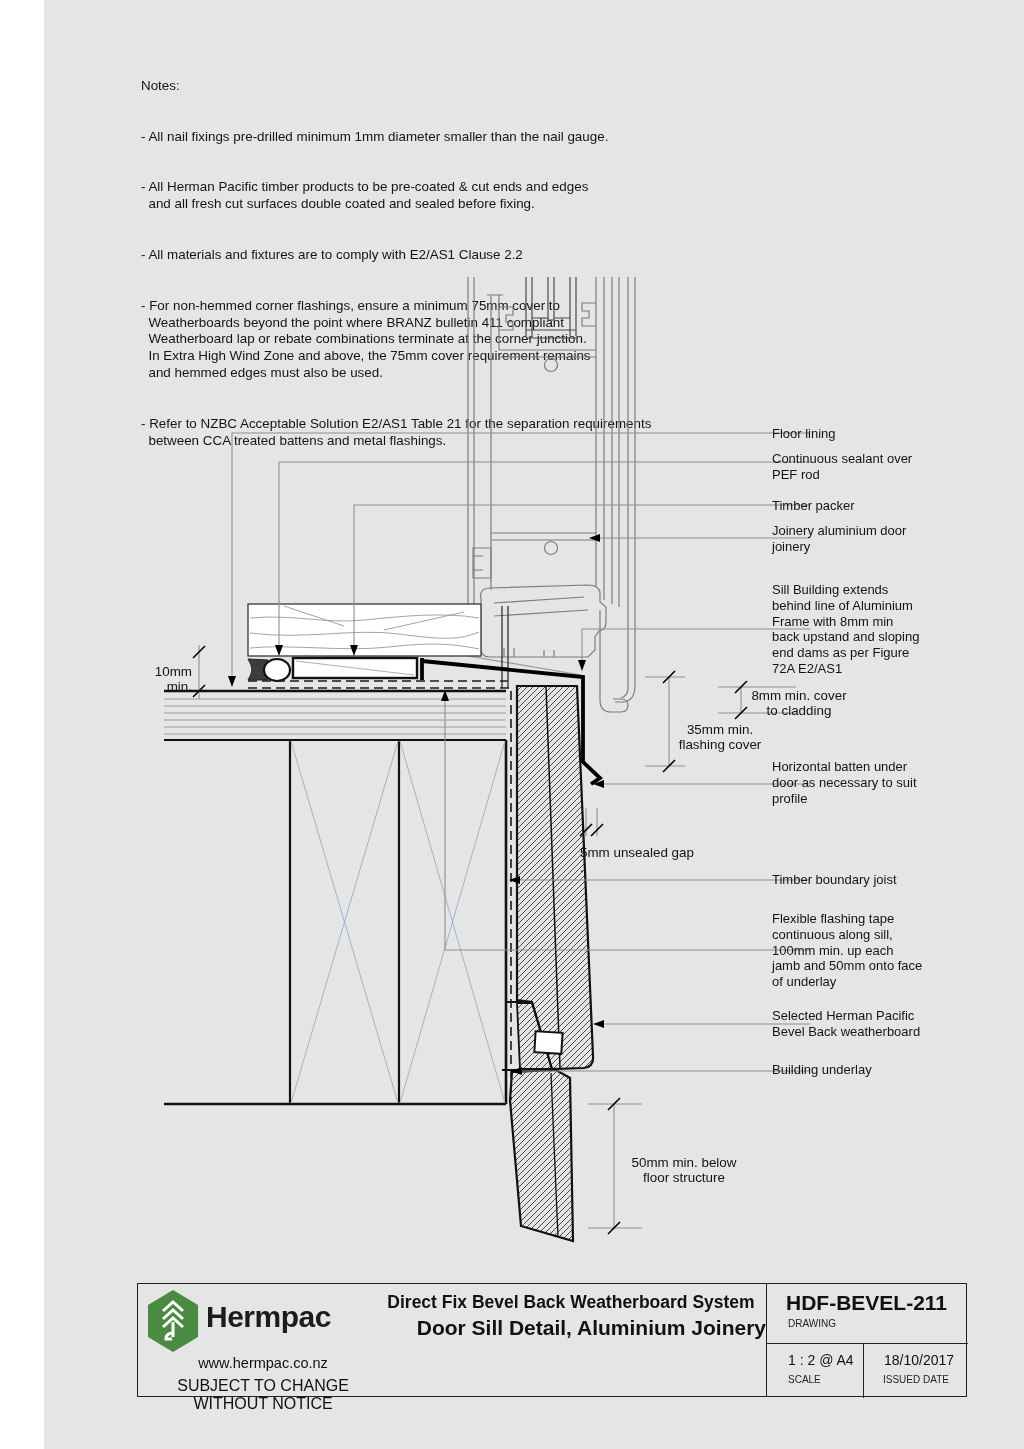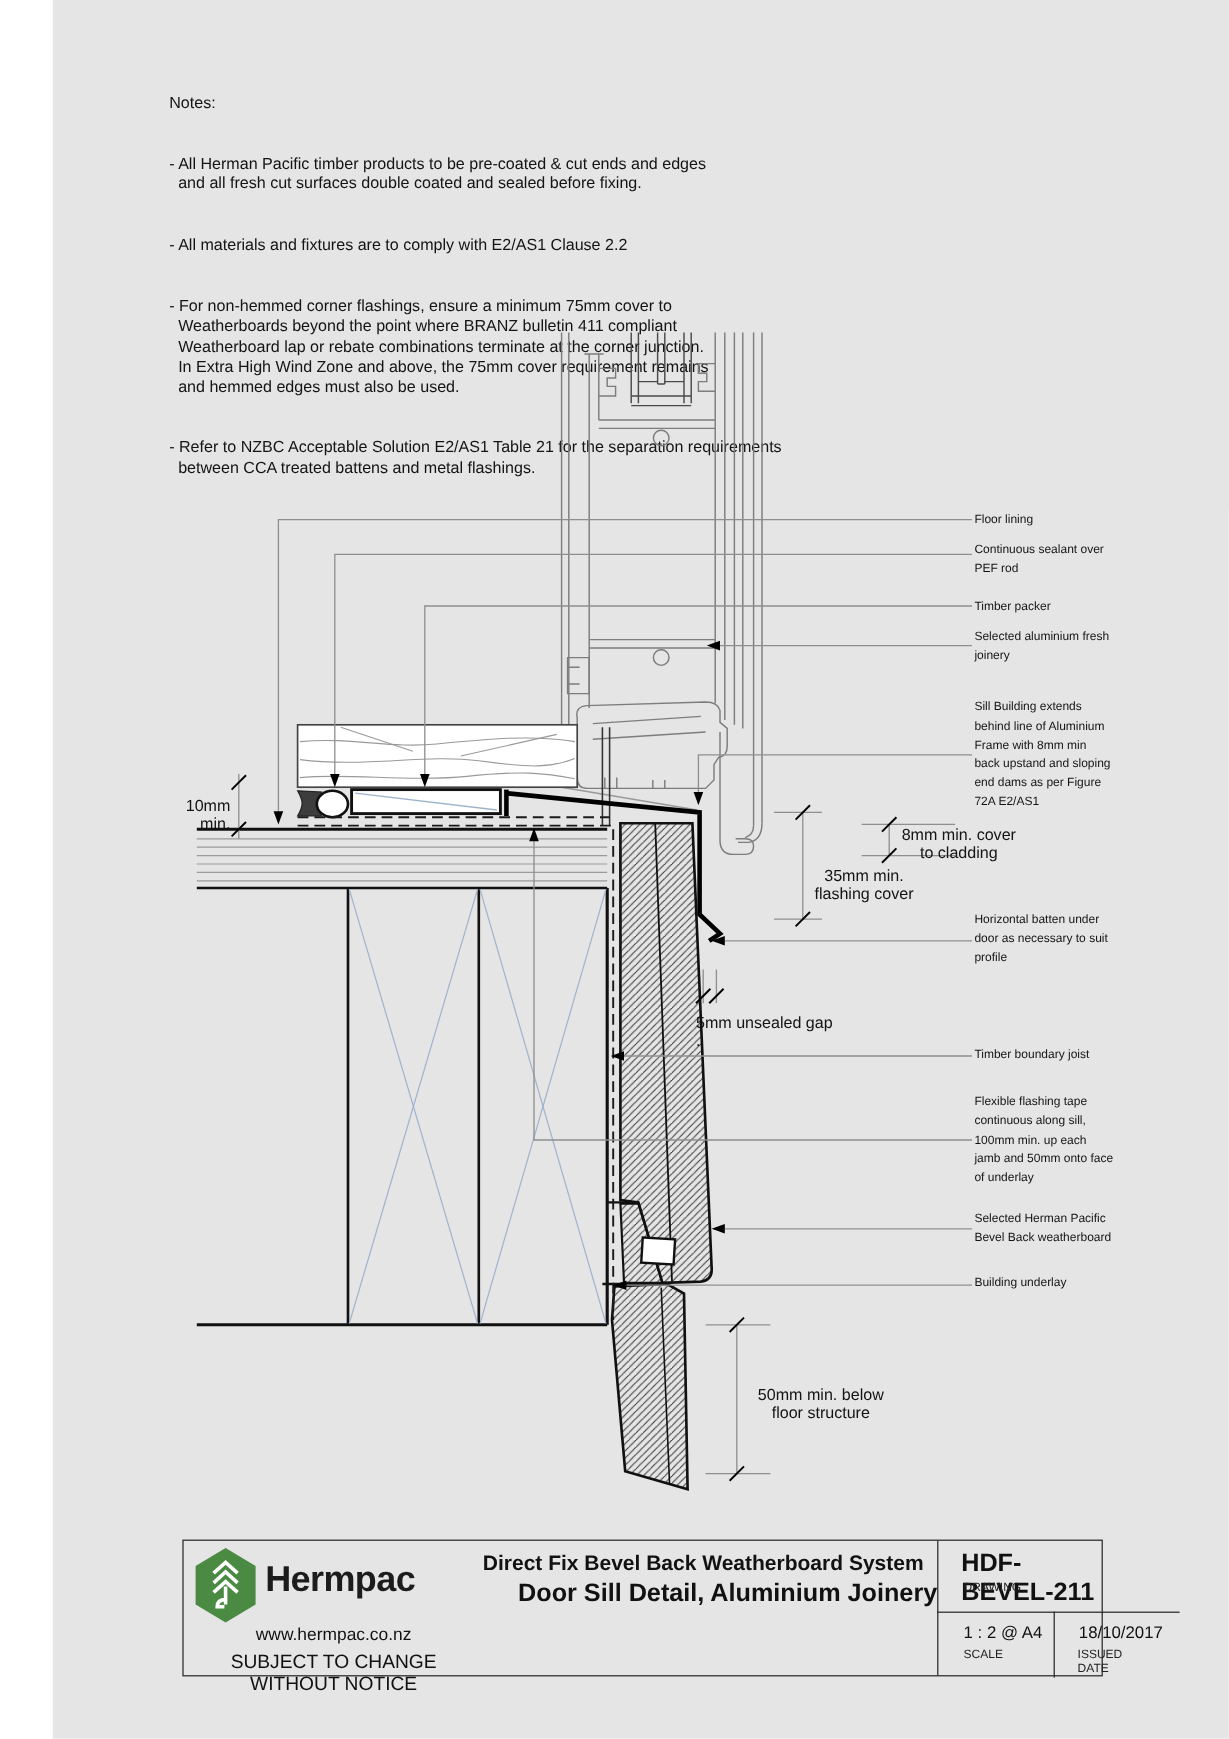--- a/index.html
+++ b/index.html
@@ -6,26 +6,26 @@
   html,body { background:#fff; }
   body { font-family:"Liberation Sans", sans-serif; color:#111; }
   #page {
     position:relative; width:1024px; height:1449px; background:#e5e5e5;
     overflow:hidden;
     margin-left:44px;
   }
   .txt { position:absolute; white-space:pre-wrap; color:#141414; }
   #notes { left:97px; top:44px; font-size:13.4px; line-height:16.9px; }
   #notes .note-item { white-space:pre; }
-  .callout { left:768px; width:175px; font-size:10px; line-height:15.8px; }
+  .callout { left:728px; width:175px; font-size:13px; line-height:15.8px; }
   .dim { font-size:13.4px; line-height:15.2px; }
   svg.drawing { position:absolute; left:0; top:0; }
 
   
-  #titleblock { position:absolute; left:108px; top:1283px; width:767px; height:114px;
+  #titleblock { position:absolute; left:93px; top:1283px; width:830px; height:114px;
     border:1.6px solid #222; }
   #tb-v1 { position:absolute; left:628px; top:0; width:1.4px; height:100%; background:#222; }
   #tb-h1 { position:absolute; left:628px; top:59px; width:202px; height:1.4px; background:#222; }
   #tb-v2 { position:absolute; left:725px; top:59px; width:1.4px; height:55px; background:#222; }
   #logo { position:absolute; left:7px; top:5px; width:56px; height:64px; }
   .brand { position:absolute; left:68px; top:16px; font-size:30px; font-weight:bold;
     letter-spacing:-0.5px; color:#1c1c1c; }
   .website { position:absolute; left:0px; top:71px; width:250px; text-align:center;
     font-size:14.5px; font-weight:normal; }
   .disclaimer { position:absolute; left:0px; top:93px; width:250px; text-align:center;
@@ -38,20 +38,21 @@
   .small-lbl { position:absolute; font-size:10px; color:#222; }
   .mid-val { position:absolute; font-size:14px; color:#111; }
 </style>
 </head>
 <body>
 
 <div id="page">
 
   <div id="notes" class="txt">
     <div class="note-item">Notes:</div>
+    <div class="note-item">- All nail fixings pre-drilled minimum 1mm diameter smaller than the nail gauge.</div>
     <div class="note-item">- All Herman Pacific timber products to be pre-coated &amp; cut ends and edges
   and all fresh cut surfaces double coated and sealed before fixing.</div>
     <div class="note-item">- All materials and fixtures are to comply with E2/AS1 Clause 2.2</div>
     <div class="note-item">- For non-hemmed corner flashings, ensure a minimum 75mm cover to
   Weatherboards beyond the point where BRANZ bulletin 411 compliant
   Weatherboard lap or rebate combinations terminate at the corner junction.
   In Extra High Wind Zone and above, the 75mm cover requirement remains
   and hemmed edges must also be used.</div>
     <div class="note-item">- Refer to NZBC Acceptable Solution E2/AS1 Table 21 for the separation requirements
   between CCA treated battens and metal flashings.</div>
@@ -222,21 +223,21 @@
       <line x1="547" y1="836" x2="559" y2="824"></line>
       <line x1="564" y1="1110" x2="576" y2="1098"></line>
       <line x1="564" y1="1234" x2="576" y2="1222"></line>
     </g>
   </svg>
 
   <div class="txt callout" style="top:426px">Floor lining</div>
   <div class="txt callout" style="top:451px">Continuous sealant over
 PEF rod</div>
   <div class="txt callout" style="top:498px">Timber packer</div>
-  <div class="txt callout" style="top:523px">Selected aluminium fresh
+  <div class="txt callout" style="top:523px">Joinery aluminium door
 joinery</div>
   <div class="txt callout" style="top:582px">Sill Building extends
 behind line of Aluminium
 Frame with 8mm min
 back upstand and sloping
 end dams as per Figure
 72A E2/AS1</div>
   <div class="txt callout" style="top:759px">Horizontal batten under
 door as necessary to suit
 profile</div>

